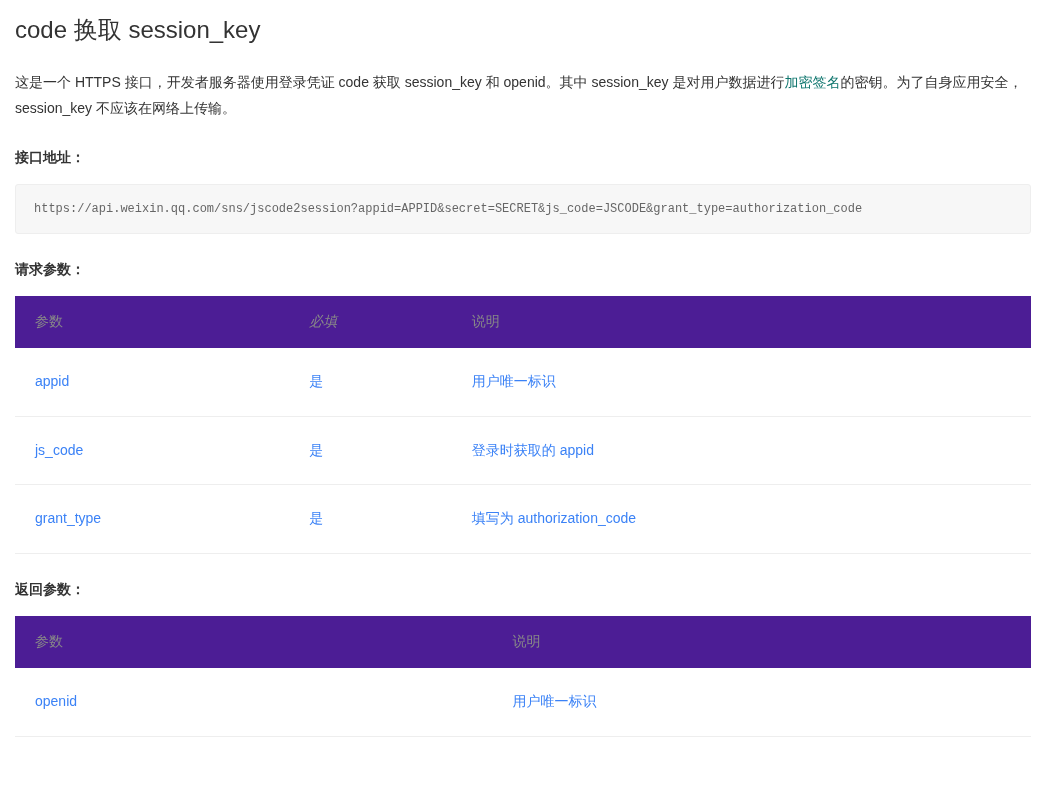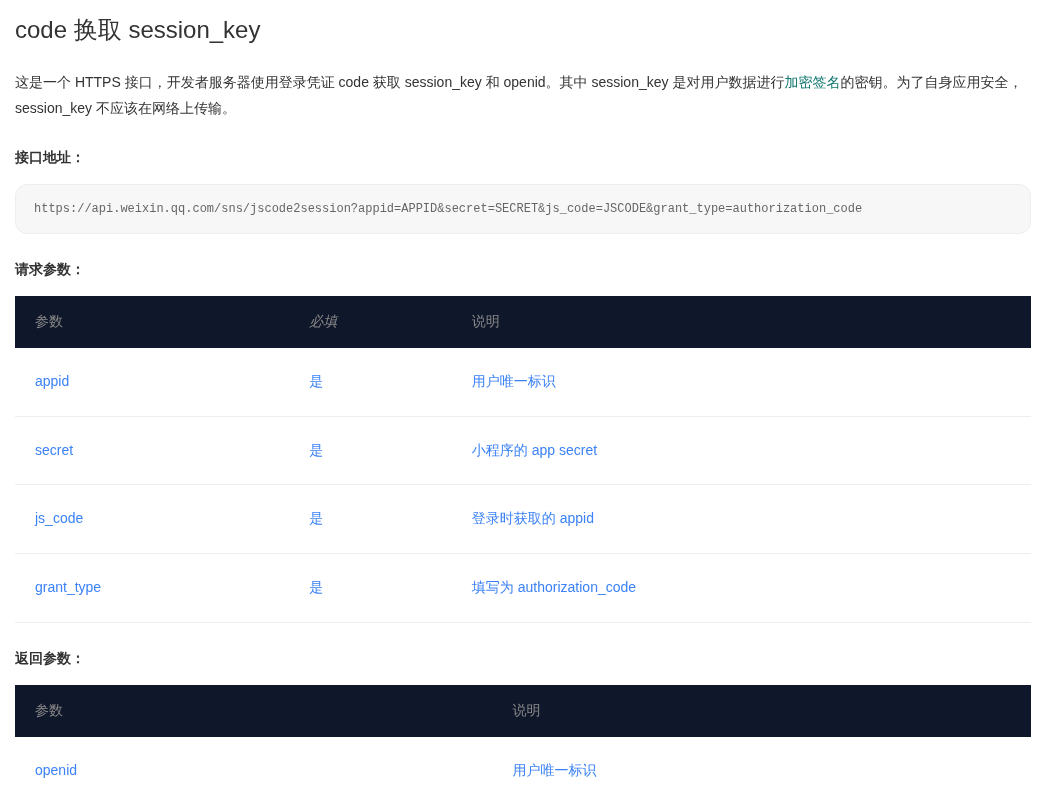--- a/index.html
+++ b/index.html
@@ -35,36 +35,36 @@
     }
     .section-title {
       font-weight: 700;
       margin-top: 24px;
       margin-bottom: 14px;
       color: #333;
     }
     .codebox {
       background: #f7f7f7;
       border: 1px solid #eee;
-      border-radius: 12px;
+      border-radius: 3px;
       padding: 14px 18px;
       font-family: Consolas, "Courier New", monospace;
       font-size: 12px;
       color: #666;
       margin-bottom: 12px;
       overflow-x: auto;
       white-space: nowrap;
     }
     table {
       width: 100%;
       border-collapse: collapse;
       margin-bottom: 22px;
     }
     thead {
-      background: #0f172a;
+      background: #4c1d95;
     }
     thead th {
       text-align: left;
       font-weight: 400;
       color: #888;
       padding: 14px 20px;
       font-size: 14px;
     }
     tbody td {
       padding: 22px 20px;
@@ -101,25 +101,20 @@
       <th class="col-desc">说明</th>
     </tr>
   </thead>
   <tbody>
     <tr>
       <td>appid</td>
       <td>是</td>
       <td>用户唯一标识</td>
     </tr>
     <tr>
-      <td>secret</td>
-      <td>是</td>
-      <td>小程序的 app secret</td>
-    </tr>
-    <tr>
       <td>js_code</td>
       <td>是</td>
       <td>登录时获取的 appid</td>
     </tr>
     <tr>
       <td>grant_type</td>
       <td>是</td>
       <td>填写为 authorization_code</td>
     </tr>
   </tbody>

